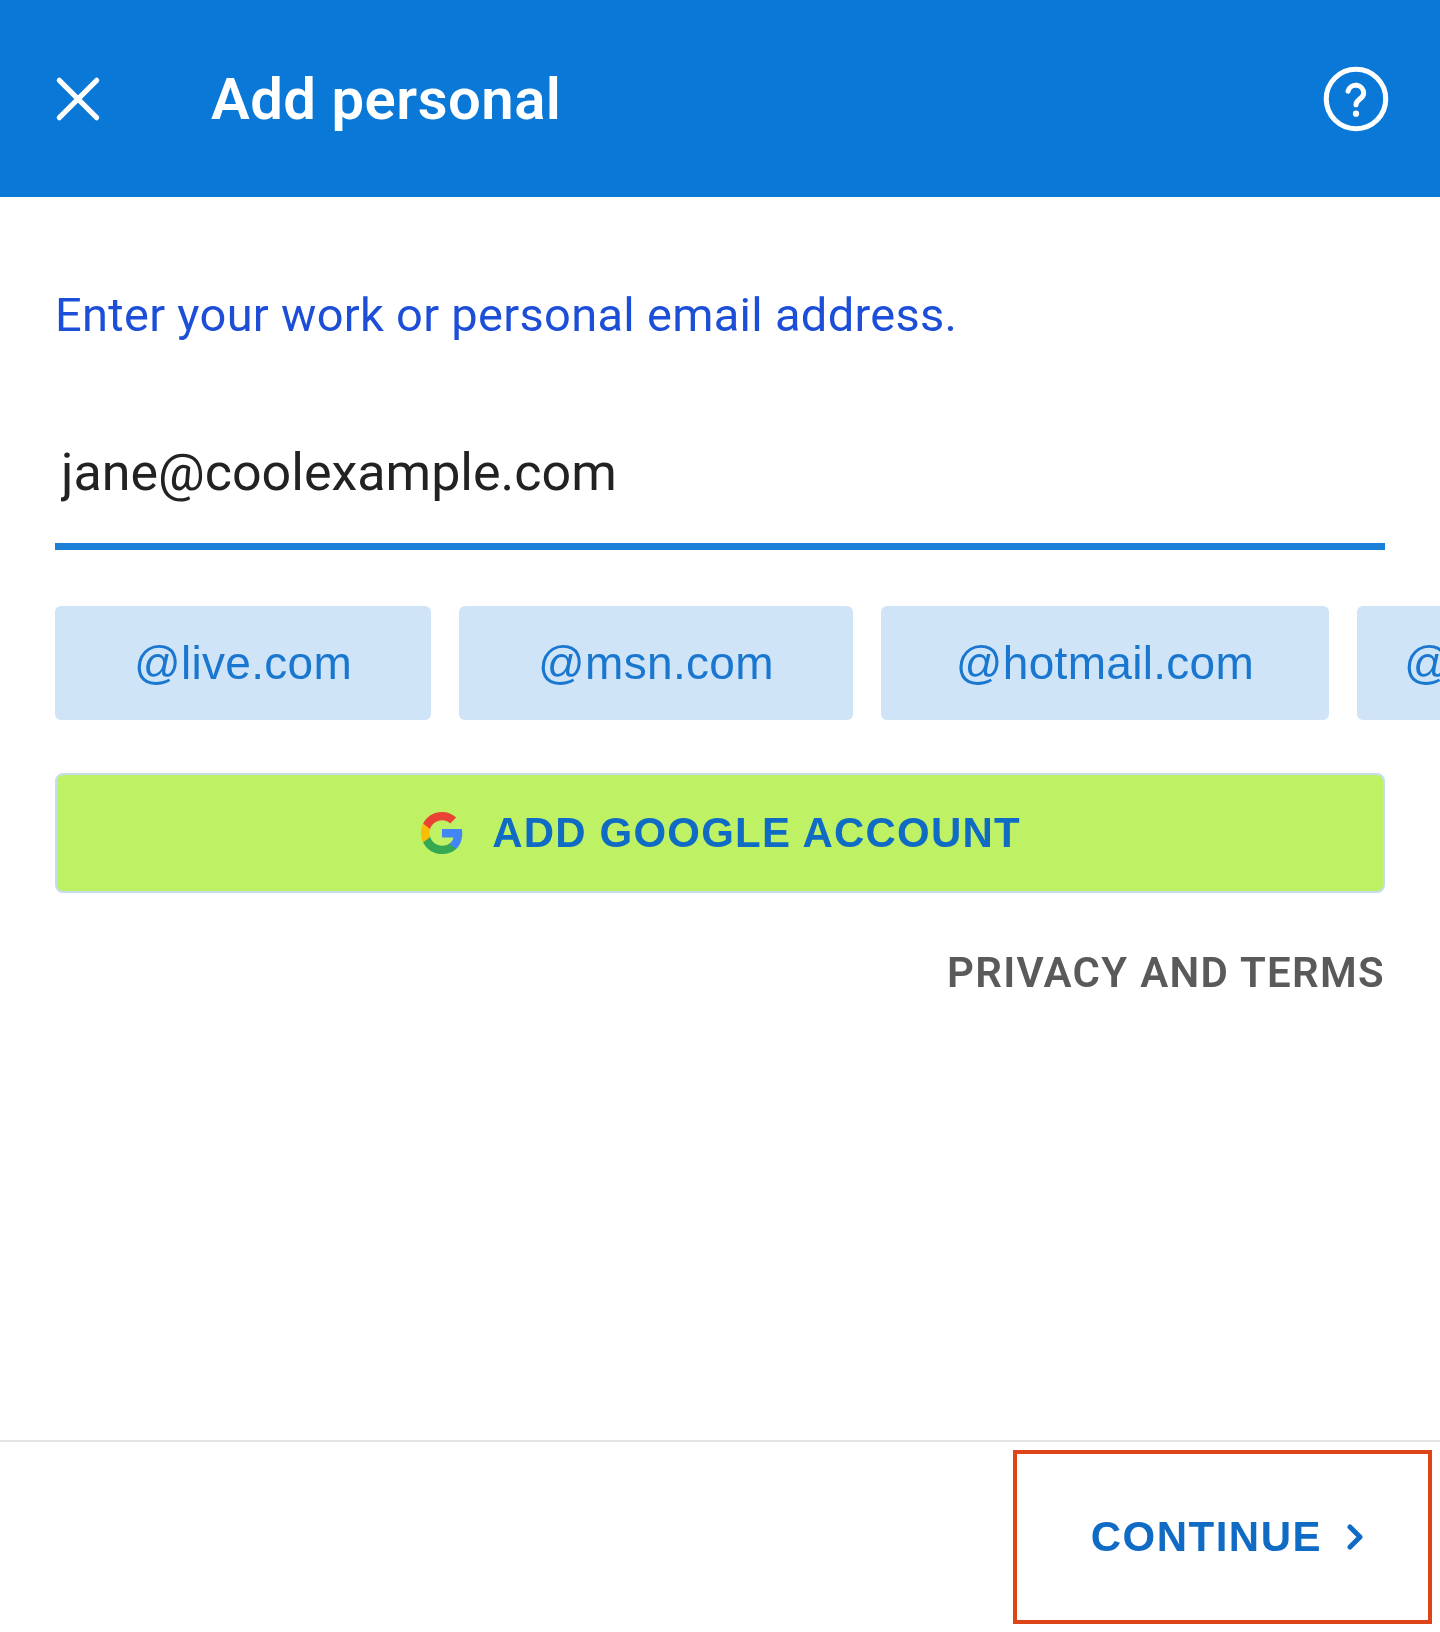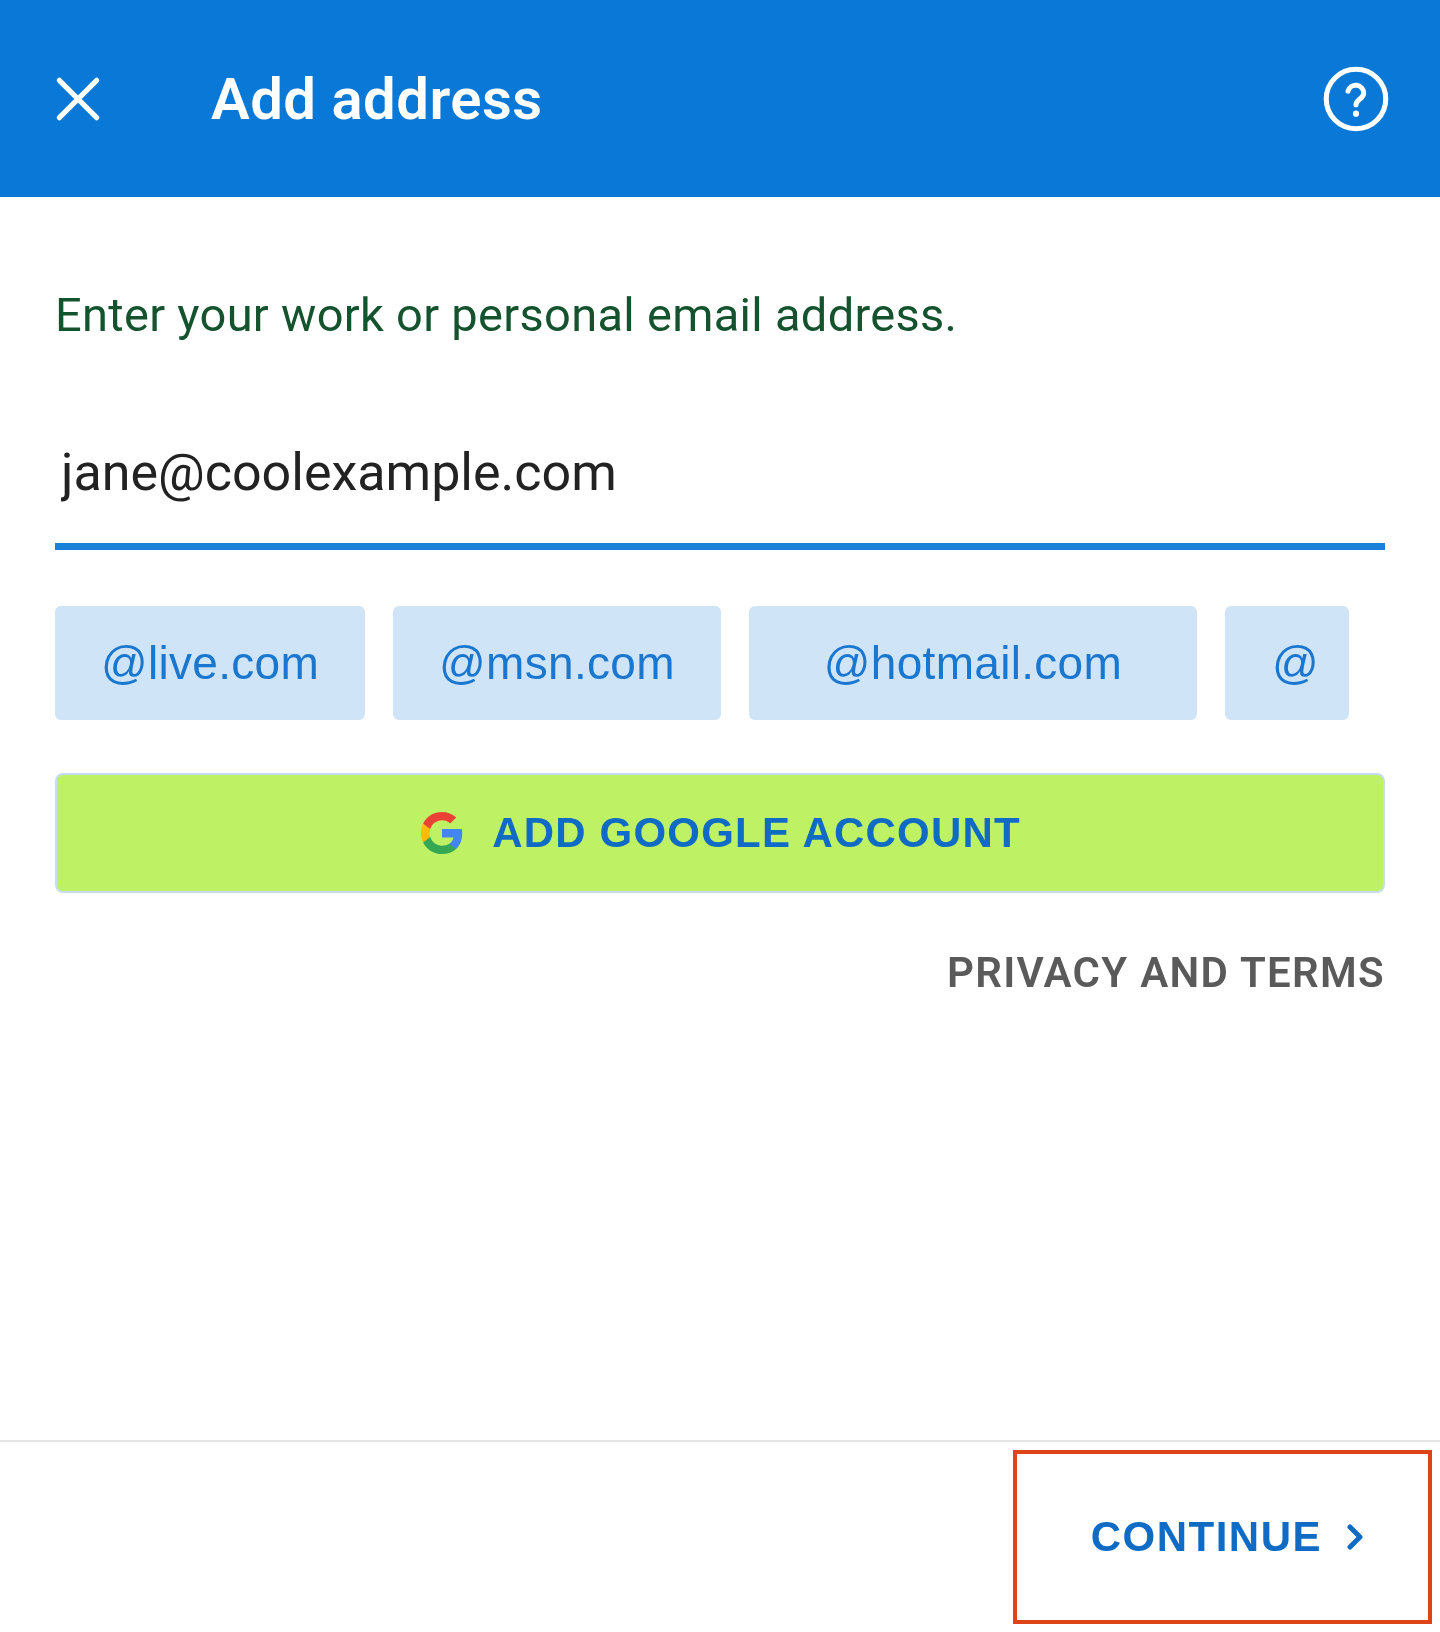--- a/index.html
+++ b/index.html
@@ -52,21 +52,21 @@
       align-items: center;
       justify-content: center;
       cursor: pointer;
       background: transparent;
       border: none;
     }
     .content {
       padding: 90px 55px 0 55px;
     }
     .instruction {
-      color: #14532d;
+      color: #1d4ed8;
       font-size: 47px;
       font-weight: 400;
       letter-spacing: 0.3px;
     }
     .email-input-wrapper {
       margin-top: 100px;
       position: relative;
     }
     .email-input {
       width: 100%;
@@ -84,21 +84,21 @@
       gap: 28px;
       margin-top: 56px;
       overflow: hidden;
       width: calc(100% + 100px);
     }
     .domain-chip {
       background: #cfe4f7;
       color: #1a77d0;
       font-size: 46px;
       font-weight: 400;
-      padding: 30px 46px;
+      padding: 30px 79px;
       border: none;
       border-radius: 6px;
       cursor: pointer;
       white-space: nowrap;
       letter-spacing: 0.3px;
       flex-shrink: 0;
     }
     .domain-chip.wide {
       padding: 30px 75px;
     }
@@ -184,21 +184,21 @@
 </head>
 <body>
 
 <div class="header">
   <button class="close-btn">
     <svg viewBox="0 0 24 24" fill="none" stroke="#ffffff" stroke-width="2.2" stroke-linecap="round">
       <line x1="4" y1="4" x2="20" y2="20"></line>
       <line x1="20" y1="4" x2="4" y2="20"></line>
     </svg>
   </button>
-  <h1 class="header-title">Add address</h1>
+  <h1 class="header-title">Add personal</h1>
   <button class="help-btn">
     <svg viewBox="0 0 24 24" fill="none">
       <circle cx="12" cy="12" r="10.5" stroke="#ffffff" stroke-width="1.8"></circle>
       <path d="M9.2 9.2a2.8 2.8 0 0 1 5.5 0.8c0 1.8-2.7 2.2-2.7 4" stroke="#ffffff" stroke-width="1.8" stroke-linecap="round"></path>
       <circle cx="12" cy="17.2" r="1.1" fill="#ffffff"></circle>
     </svg>
   </button>
 </div>
 
 <div class="content">

